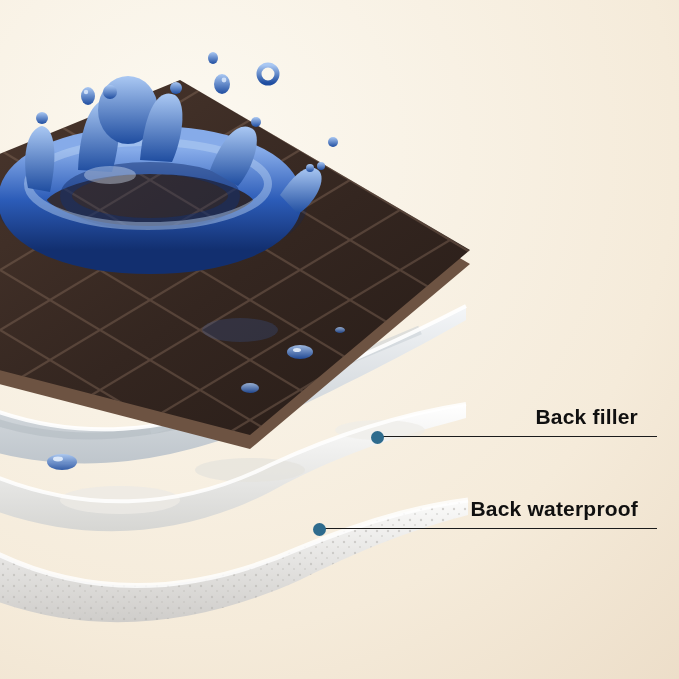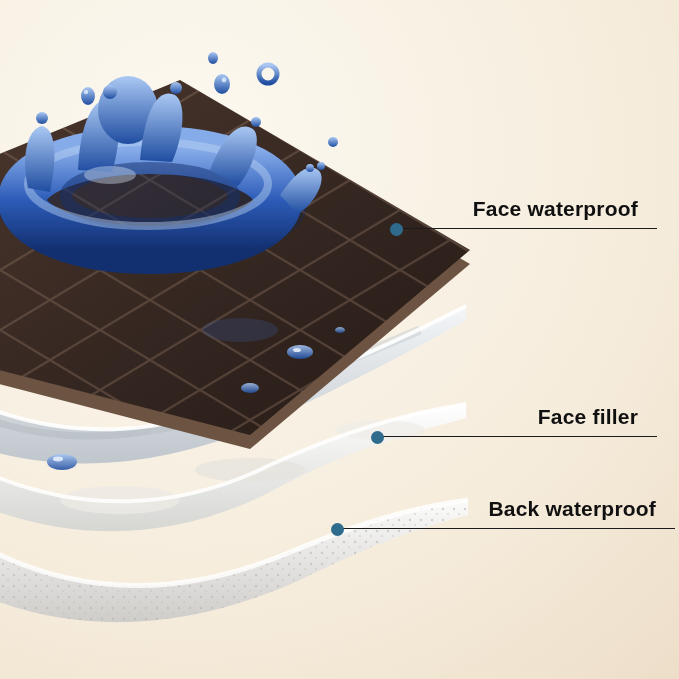--- a/index.html
+++ b/index.html
@@ -133,32 +133,27 @@
     <g>
       <ellipse cx="300" cy="352" rx="13" ry="7" fill="url(#gradWater2)" opacity="0.9"></ellipse>
       <ellipse cx="297" cy="350" rx="4" ry="2" fill="#e4eefc" opacity="0.9"></ellipse>
       <ellipse cx="250" cy="388" rx="9" ry="5" fill="url(#gradWater2)" opacity="0.85"></ellipse>
       <ellipse cx="340" cy="330" rx="5" ry="3" fill="url(#gradWater2)" opacity="0.8"></ellipse>
       <ellipse cx="62" cy="462" rx="15" ry="8" fill="url(#gradWater2)" opacity="0.9"></ellipse>
       <ellipse cx="58" cy="459" rx="5" ry="2.4" fill="#e4eefc" opacity="0.9"></ellipse>
     </g>
   </svg>
 
-  <div class="callout" style="left:390px;top:193px;width:267px;">
-    <div class="callout-label">Face waterproof</div>
+
+
+  <div class="callout" style="left:371px;top:401px;width:286px;">
+    <div class="callout-label">Back filler</div>
     <div class="callout-line"></div>
     <span class="callout-dot"></span>
   </div>
 
-
-  <div class="callout" style="left:371px;top:401px;width:286px;">
-    <div class="callout-label">Face filler</div>
-    <div class="callout-line"></div>
-    <span class="callout-dot"></span>
-  </div>
-
-  <div class="callout" style="left:331px;top:493px;width:344px;">
+  <div class="callout" style="left:313px;top:493px;width:344px;">
     <div class="callout-label">Back waterproof</div>
     <div class="callout-line"></div>
     <span class="callout-dot"></span>
   </div>
 
 </div>
 
 </body></html>

